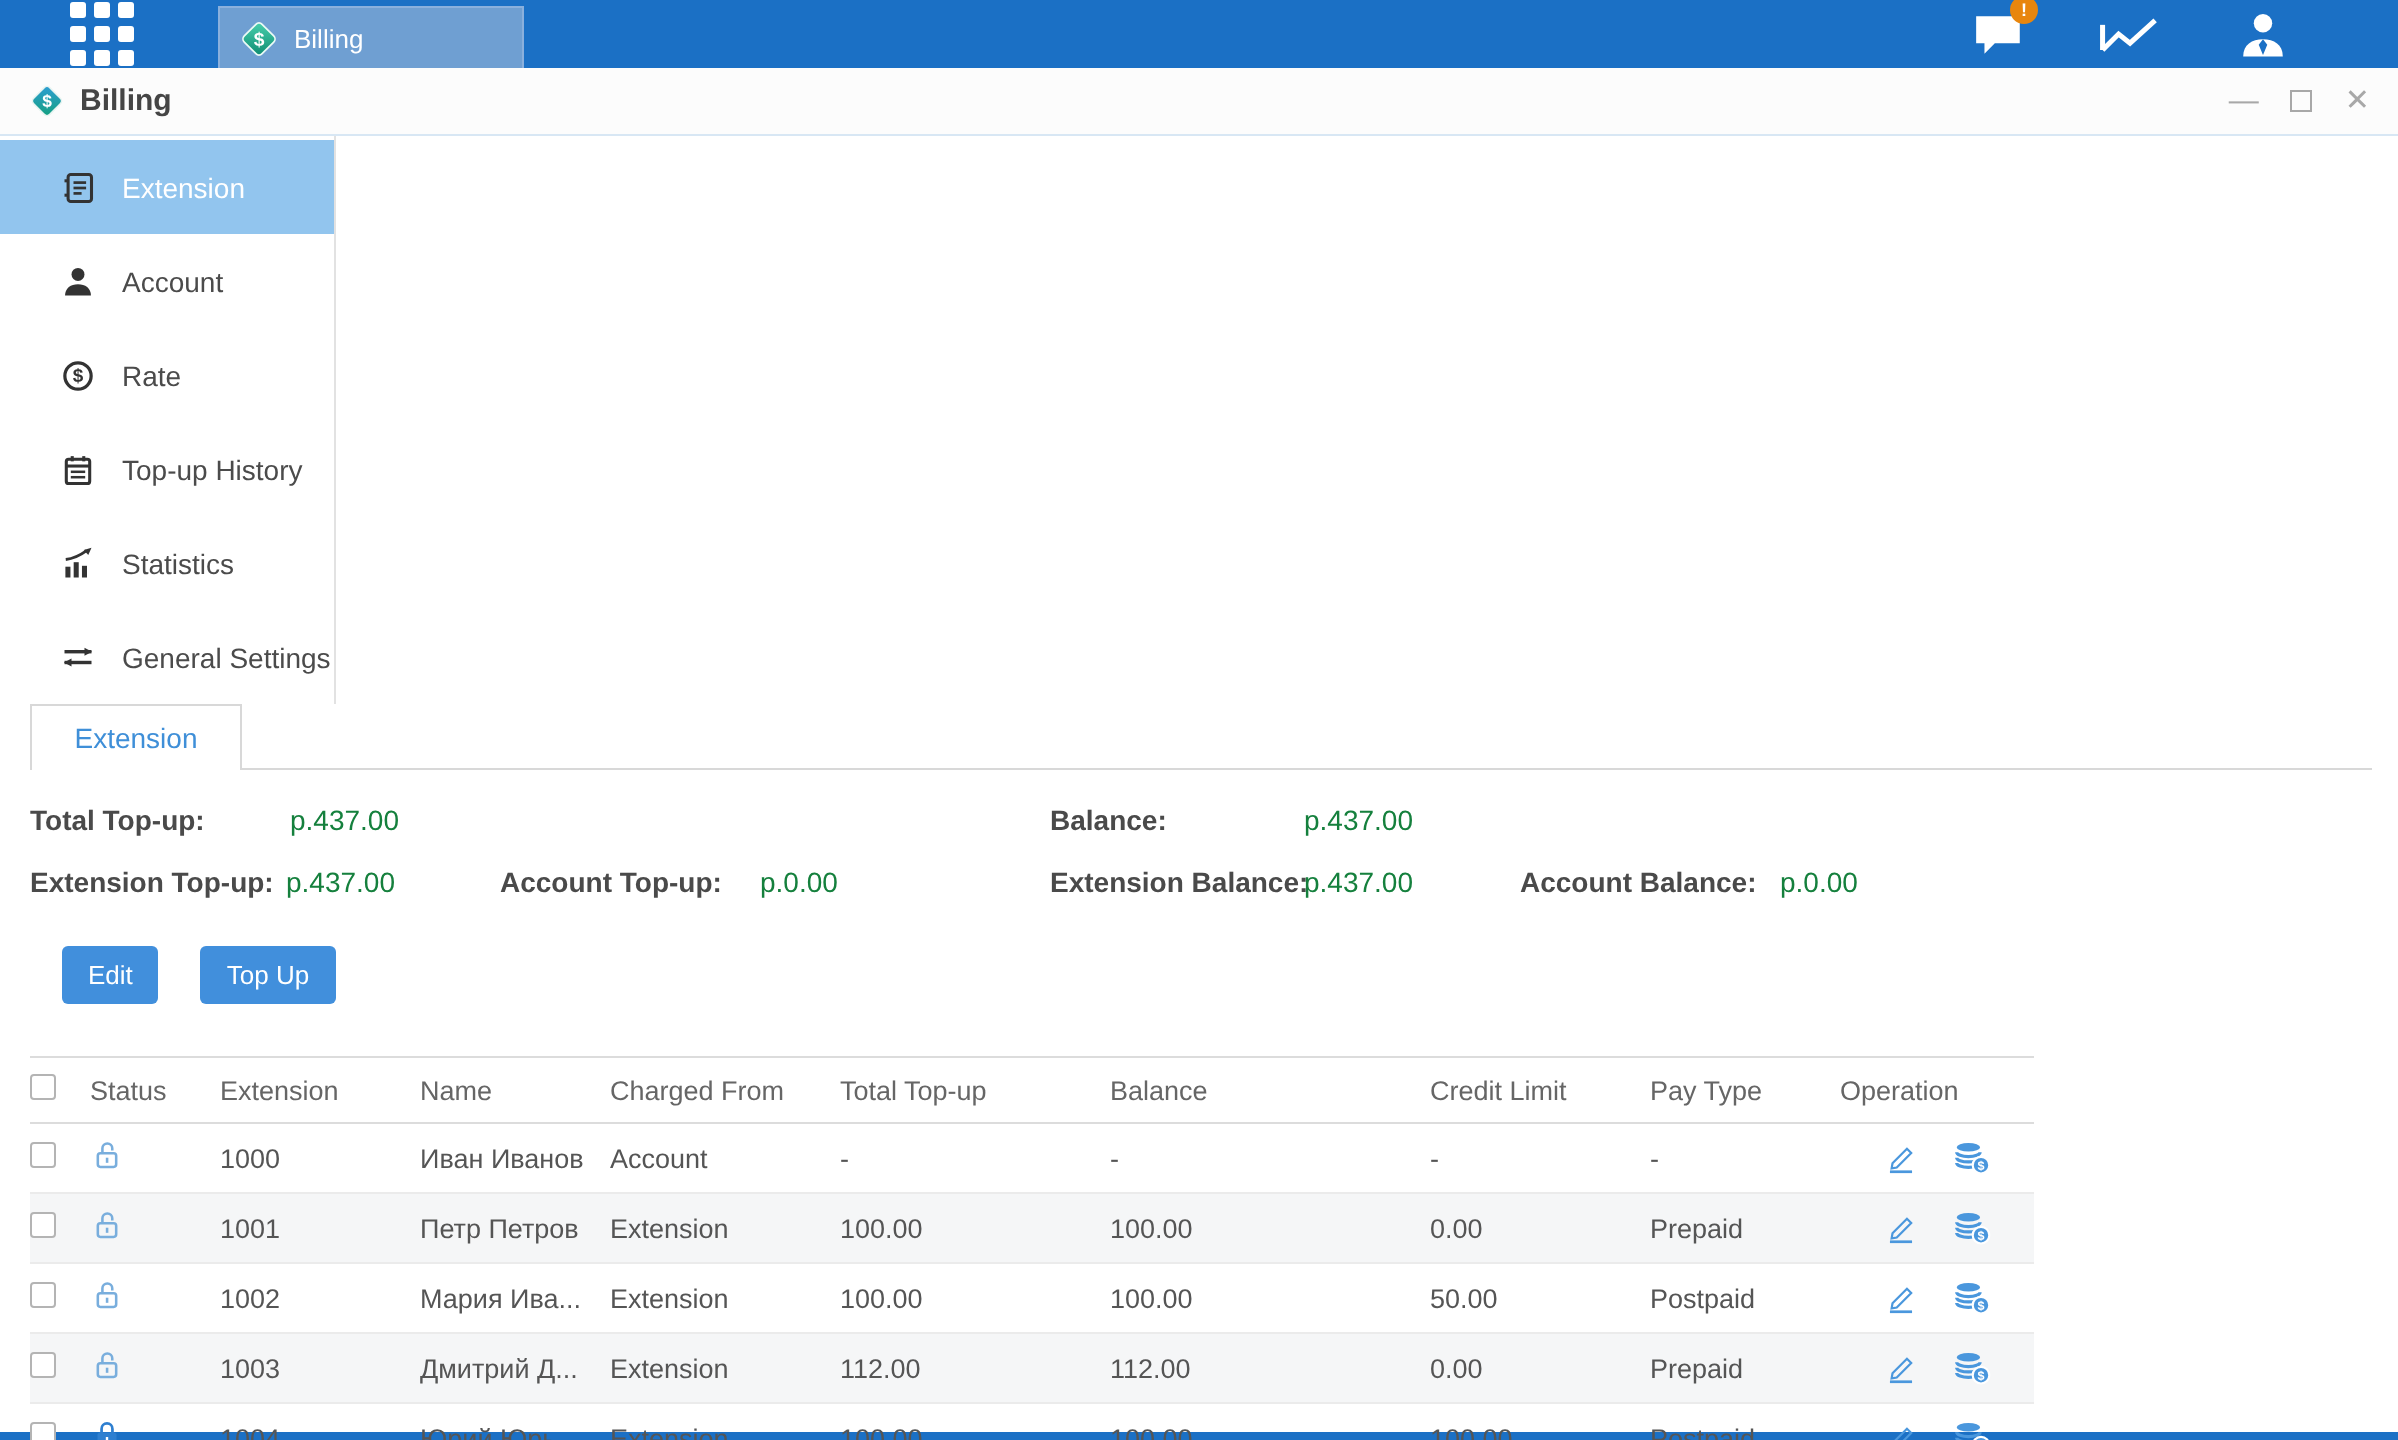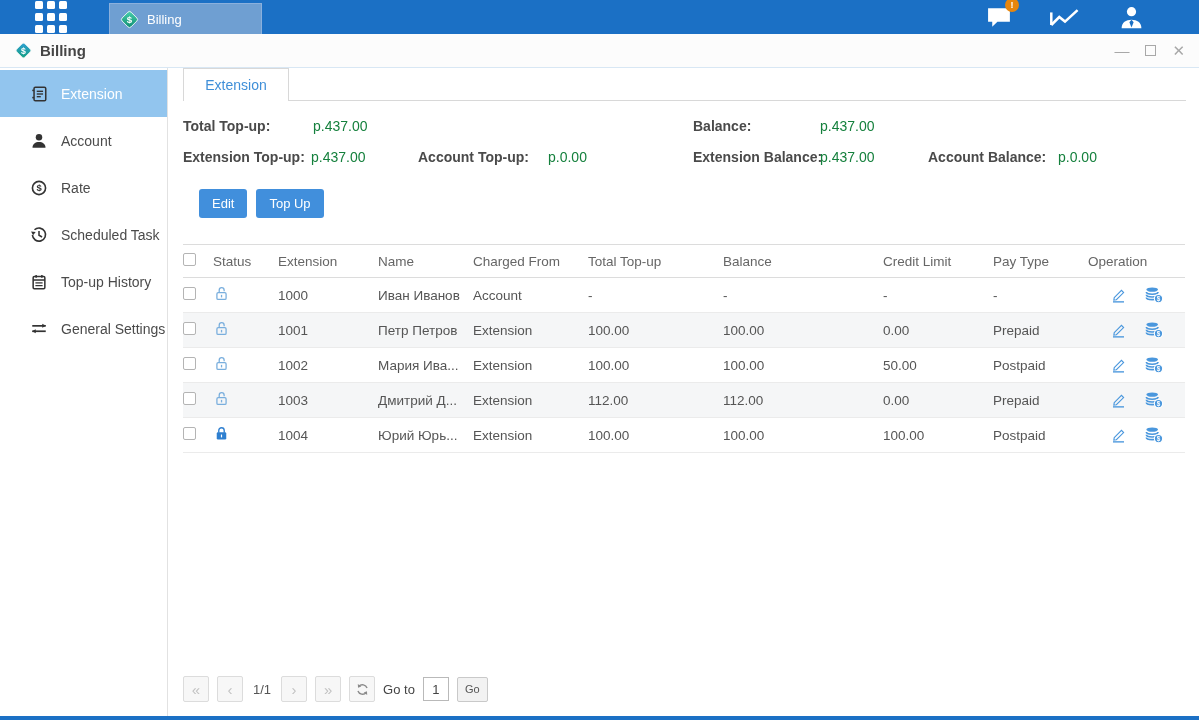--- a/index.html
+++ b/index.html
@@ -21,21 +21,21 @@
   
   .titlebar { height:34px; background:#fcfcfc; border-bottom:1px solid #d8e7f4; display:flex; align-items:center;
     padding:0 14px; position:relative; }
   .titlebar .wtitle { display:flex; align-items:center; gap:7px; font-size:15px; font-weight:bold; color:#454545; }
   .trial { position:absolute; left:0; right:0; text-align:center; color:#ed9d5f; font-size:14px; pointer-events:none; }
   .win-controls { margin-left:auto; display:flex; align-items:center; gap:16px; z-index:2; }
   .win-controls .wc { color:#a8a8a8; font-size:15px; line-height:1; cursor:pointer; }
   .wc-box { width:11px; height:11px; border:1px solid #a8a8a8; display:inline-block; }
 
   
-  .shell { display:flex; height:648px; }
+  .shell { display:flex; height:648px;flex-direction:column; }
   .sidebar { width:168px; border-right:1px solid #e2e2e2; background:#fff; padding-top:2px; }
   .side-item { height:47px; display:flex; align-items:center; padding-left:30px; gap:13px;
     font-size:14px; color:#4b4b4b; cursor:pointer; }
   .side-item.active { background:#92c5ee; color:#fff; }
   .side-item svg { flex:0 0 auto; }
 
   .content { flex:1; display:flex; flex-direction:column; padding:0 13px 0 15px; }
 
   
   .tabstrip { display:flex; height:33px; }
@@ -43,21 +43,21 @@
     color:#3f8fd8; font-size:14px; display:flex; align-items:center; justify-content:center; cursor:pointer; }
   .tabstrip .rest { flex:1; border-bottom:1px solid #d8d8d8; }
 
   
   .summary { margin-top:12px; }
   .srow { position:relative; height:31px; font-size:14px; }
   .srow b { color:#4a4a4a; position:absolute; top:5px; }
   .srow span.val { color:#15803d; position:absolute; top:5px; }
 
   
-  .btnrow { margin-top:14px; display:flex; gap:9px;padding-left:16px; }
+  .btnrow { margin-top:14px; display:flex; gap:21px;padding-left:16px; }
   .btn-blue { background:#418fdc; color:#fff; border:none; border-radius:3px; font-size:13px;
     padding:7px 13px; cursor:pointer; font-family:inherit; }
 
   
   table { margin-top:26px; border-collapse:collapse; table-layout:fixed; width:1002px; }
   thead th { height:33px; font-weight:normal; font-size:13.5px; color:#666;
     border-top:1px solid #dcdcdc; border-bottom:1px solid #dcdcdc; text-align:left; }
   tbody td { height:35px; font-size:13.5px; color:#555; text-align:left; border-bottom:1px solid #ebebeb; }
   tbody tr:nth-child(even) { background:#f5f6f7; }
   .cb { width:13px; height:13px; border:1px solid #b4b4b4; border-radius:2px; background:#fff;
@@ -180,36 +180,38 @@
     </div>
     <div class="side-item">
       <svg width="18" height="18" viewBox="0 0 20 20">
         <circle cx="10" cy="10" r="7.3" fill="none" stroke="#333" stroke-width="1.8"></circle>
         <text x="10" y="13.6" text-anchor="middle" font-size="10.5" font-weight="bold" fill="#333">$</text>
       </svg>
       <span>Rate</span>
     </div>
     <div class="side-item">
       <svg width="18" height="18" viewBox="0 0 20 20">
-        <path d="M5 4.2 A7.3 7.3 0 1 1 2.7 10" fill="none" stroke="#333" stroke-width="1.8"></path>
-        <polygon points="1.2,6.2 6.3,6.6 3.4,10.3" fill="#333"></polygon>
-        <polyline points="10,5.5 10,10.3 13.4,12.2" fill="none" stroke="#333" stroke-width="1.7"></polyline>
-      </svg>
-      <span>Scheduled Task</span>
-    </div>
-    <div class="side-item">
-      <svg width="18" height="18" viewBox="0 0 20 20">
         <rect x="3.5" y="4" width="13" height="13.5" rx="1.3" fill="none" stroke="#333" stroke-width="1.7"></rect>
         <line x1="3.5" y1="7.8" x2="16.5" y2="7.8" stroke="#333" stroke-width="1.7"></line>
         <line x1="6.8" y1="2.3" x2="6.8" y2="5.2" stroke="#333" stroke-width="1.7"></line>
         <line x1="13.2" y1="2.3" x2="13.2" y2="5.2" stroke="#333" stroke-width="1.7"></line>
         <line x1="6" y1="11" x2="14" y2="11" stroke="#333" stroke-width="1.4"></line>
         <line x1="6" y1="14" x2="14" y2="14" stroke="#333" stroke-width="1.4"></line>
       </svg>
       <span>Top-up History</span>
+    </div>
+    <div class="side-item">
+      <svg width="18" height="18" viewBox="0 0 20 20">
+        <rect x="3" y="11.5" width="2.8" height="6" fill="#333"></rect>
+        <rect x="7.6" y="9" width="2.8" height="8.5" fill="#333"></rect>
+        <rect x="12.2" y="11" width="2.8" height="6.5" fill="#333"></rect>
+        <path d="M3.2 7.5 C8 7 11.5 5 14.8 2.6" fill="none" stroke="#333" stroke-width="1.6"></path>
+        <polygon points="17.5,1 13.2,2.2 15.7,5" fill="#333"></polygon>
+      </svg>
+      <span>Statistics</span>
     </div>
     <div class="side-item">
       <svg width="18" height="18" viewBox="0 0 20 20">
         <line x1="2.5" y1="6.5" x2="17.5" y2="6.5" stroke="#333" stroke-width="1.9"></line>
         <polygon points="17.8,6.5 13.6,4.3 13.6,8.7" fill="#333"></polygon>
         <line x1="2.5" y1="12.5" x2="17.5" y2="12.5" stroke="#333" stroke-width="1.9"></line>
         <polygon points="2.2,12.5 6.4,10.3 6.4,14.7" fill="#333"></polygon>
       </svg>
       <span>General Settings</span>
     </div>

